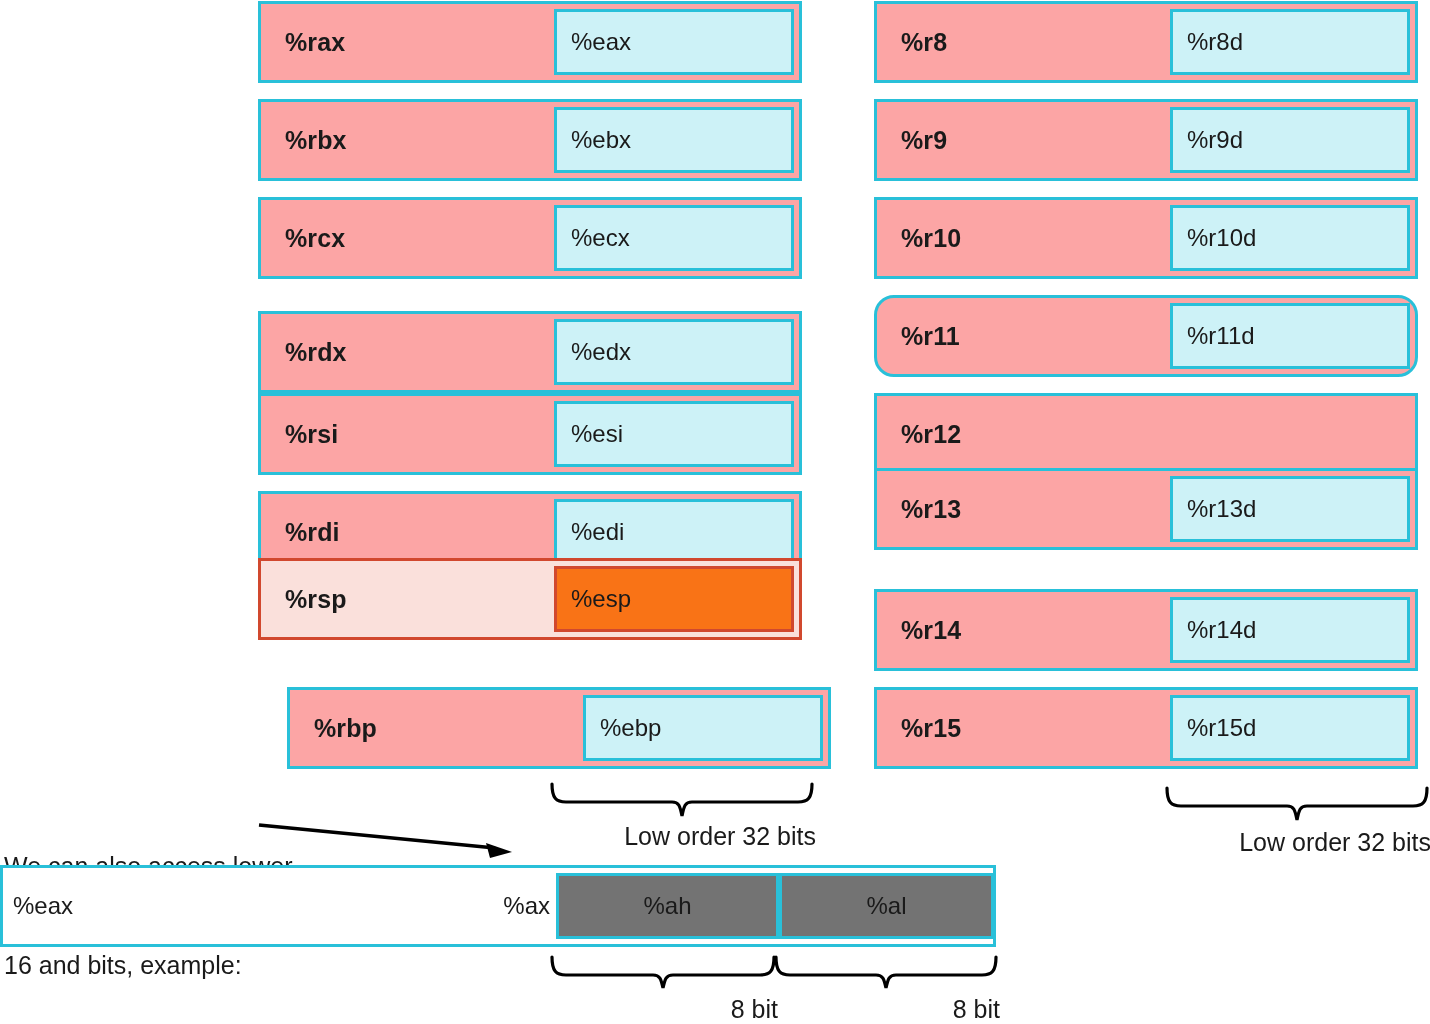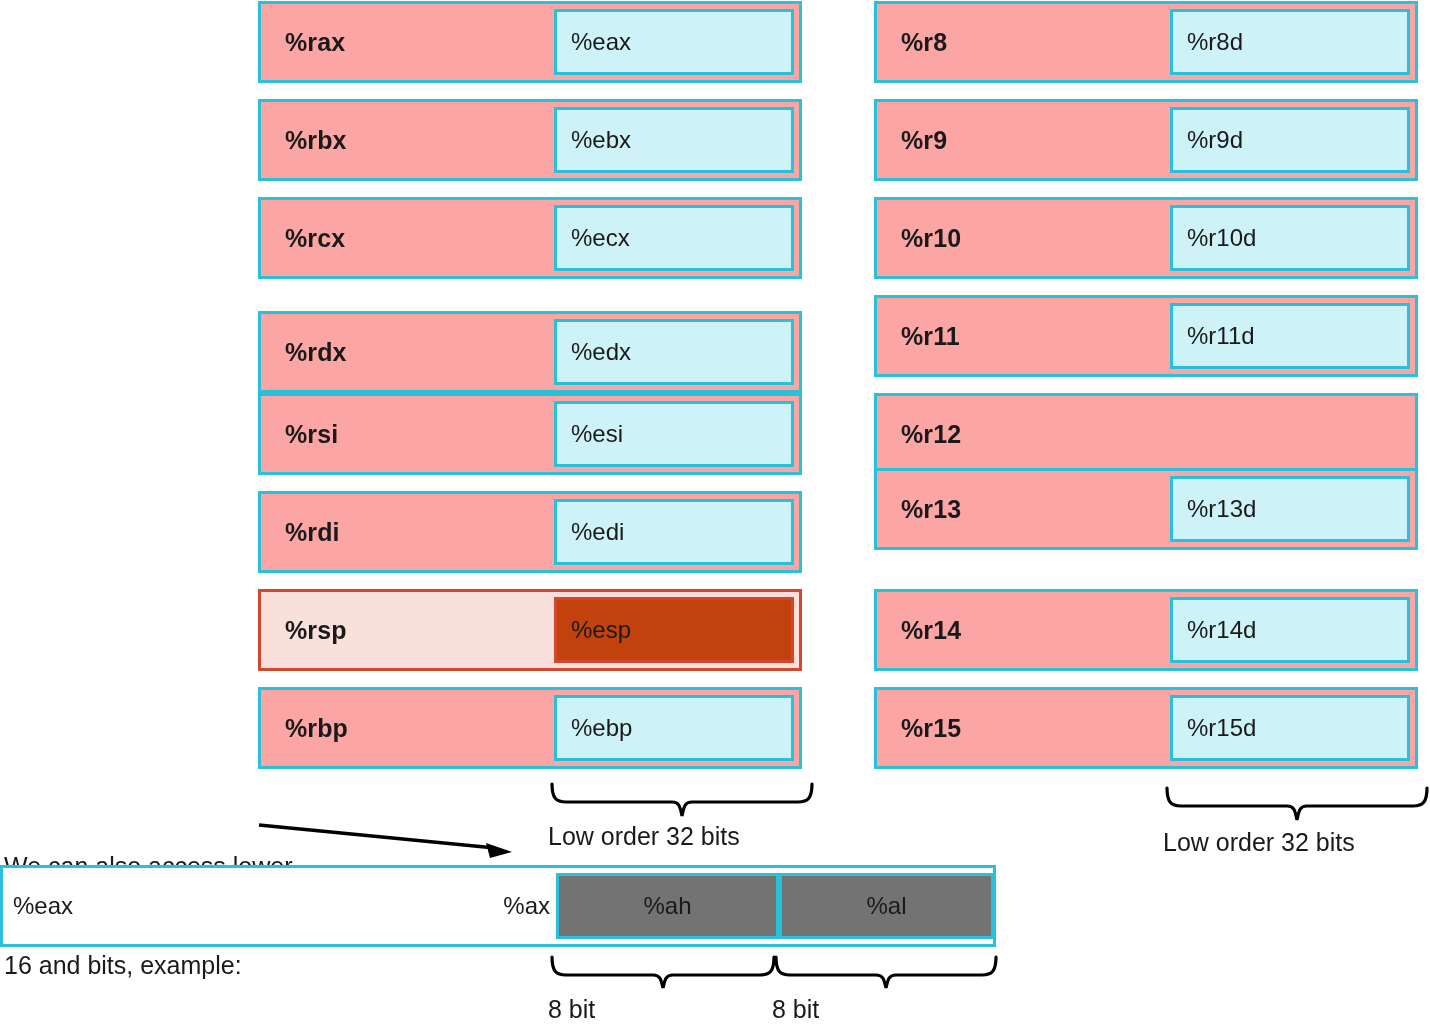--- a/index.html
+++ b/index.html
@@ -50,21 +50,21 @@
     bottom: 5px;
     right: 5px;
     border: 3px solid #29c0d9;
     background: #cdf2f7;
   }
   .reg-row.left  .reg-sub { left: 293px; }
   .reg-row.right .reg-sub { left: 293px; }
 
   .reg-row.hl .reg-sub {
     border-color: #d1482e;
-    background: #c2410c;
+    background: #f97316;
   }
 
   .reg-sub-label {
     position: absolute;
     left: 14px;
     top: 50%;
     transform: translateY(-50%);
     font-size: 24px;
     color: #1a1a1a;
     white-space: nowrap;
@@ -90,21 +90,21 @@
   }
 
   
   .brace {
     position: absolute;
   }
   .brace-label {
     position: absolute;
     font-size: 25px;
     color: #1a1a1a;
-    text-align: left;
+    text-align: right;
     white-space: nowrap;
   }
 
   
   .eax-bar {
     position: absolute;
     box-sizing: border-box;
     left: 0px;
     top: 865px;
     width: 996px;
@@ -179,27 +179,27 @@
       <div class="reg-sub">
         <span class="reg-sub-label">%esi</span>
       </div>
     </div>
     <div class="reg-row left" style="top: 491px;">
       <span class="reg-name">%rdi</span>
       <div class="reg-sub">
         <span class="reg-sub-label">%edi</span>
       </div>
     </div>
-    <div class="reg-row left hl" style="top: 589px;">
+    <div class="reg-row left hl" style="top: 558px;">
       <span class="reg-name">%rsp</span>
       <div class="reg-sub">
         <span class="reg-sub-label">%esp</span>
       </div>
     </div>
-    <div class="reg-row left" style="top: 687px;">
+    <div class="reg-row left" style="top: 687px; margin-left: 29px;">
       <span class="reg-name">%rbp</span>
       <div class="reg-sub">
         <span class="reg-sub-label">%ebp</span>
       </div>
     </div>
   </div>
 
 <div id="right-col">
     <div class="reg-row right" style="top: 1px;">
       <span class="reg-name">%r8</span>
@@ -212,21 +212,21 @@
       <div class="reg-sub">
         <span class="reg-sub-label">%r9d</span>
       </div>
     </div>
     <div class="reg-row right" style="top: 197px;">
       <span class="reg-name">%r10</span>
       <div class="reg-sub">
         <span class="reg-sub-label">%r10d</span>
       </div>
     </div>
-    <div class="reg-row right" style="top: 295px;">
+    <div class="reg-row right" style="top: 295px; border-radius: 20px;">
       <span class="reg-name">%r11</span>
       <div class="reg-sub">
         <span class="reg-sub-label">%r11d</span>
       </div>
     </div>
     <div class="reg-row right" style="top: 393px;">
       <span class="reg-name">%r12</span>
     </div>
     <div class="reg-row right" style="top: 468px;">
       <span class="reg-name">%r13</span>

